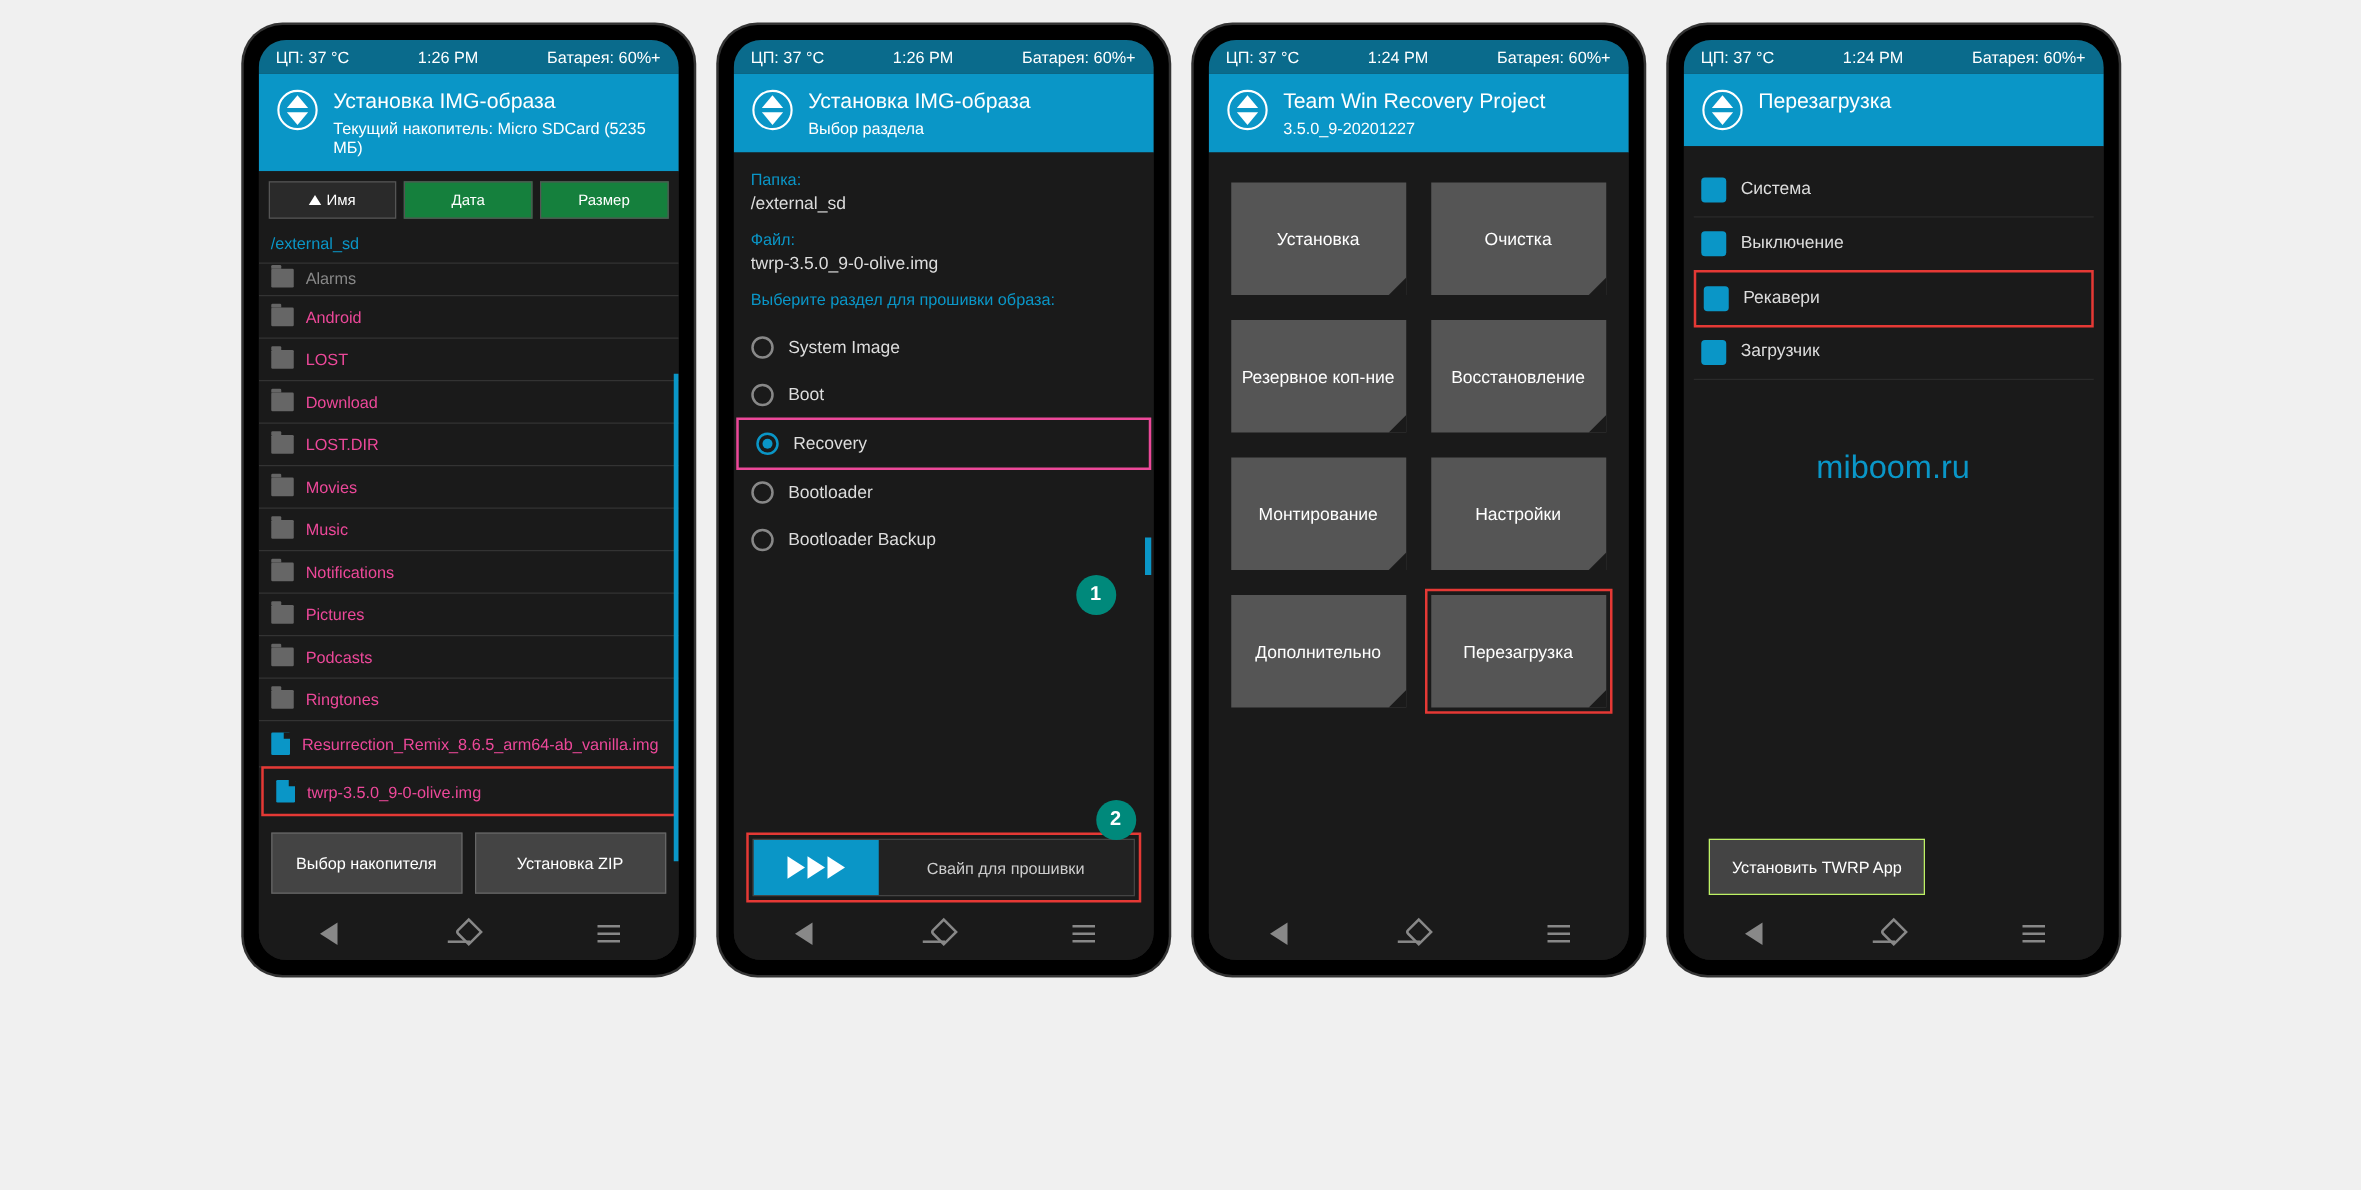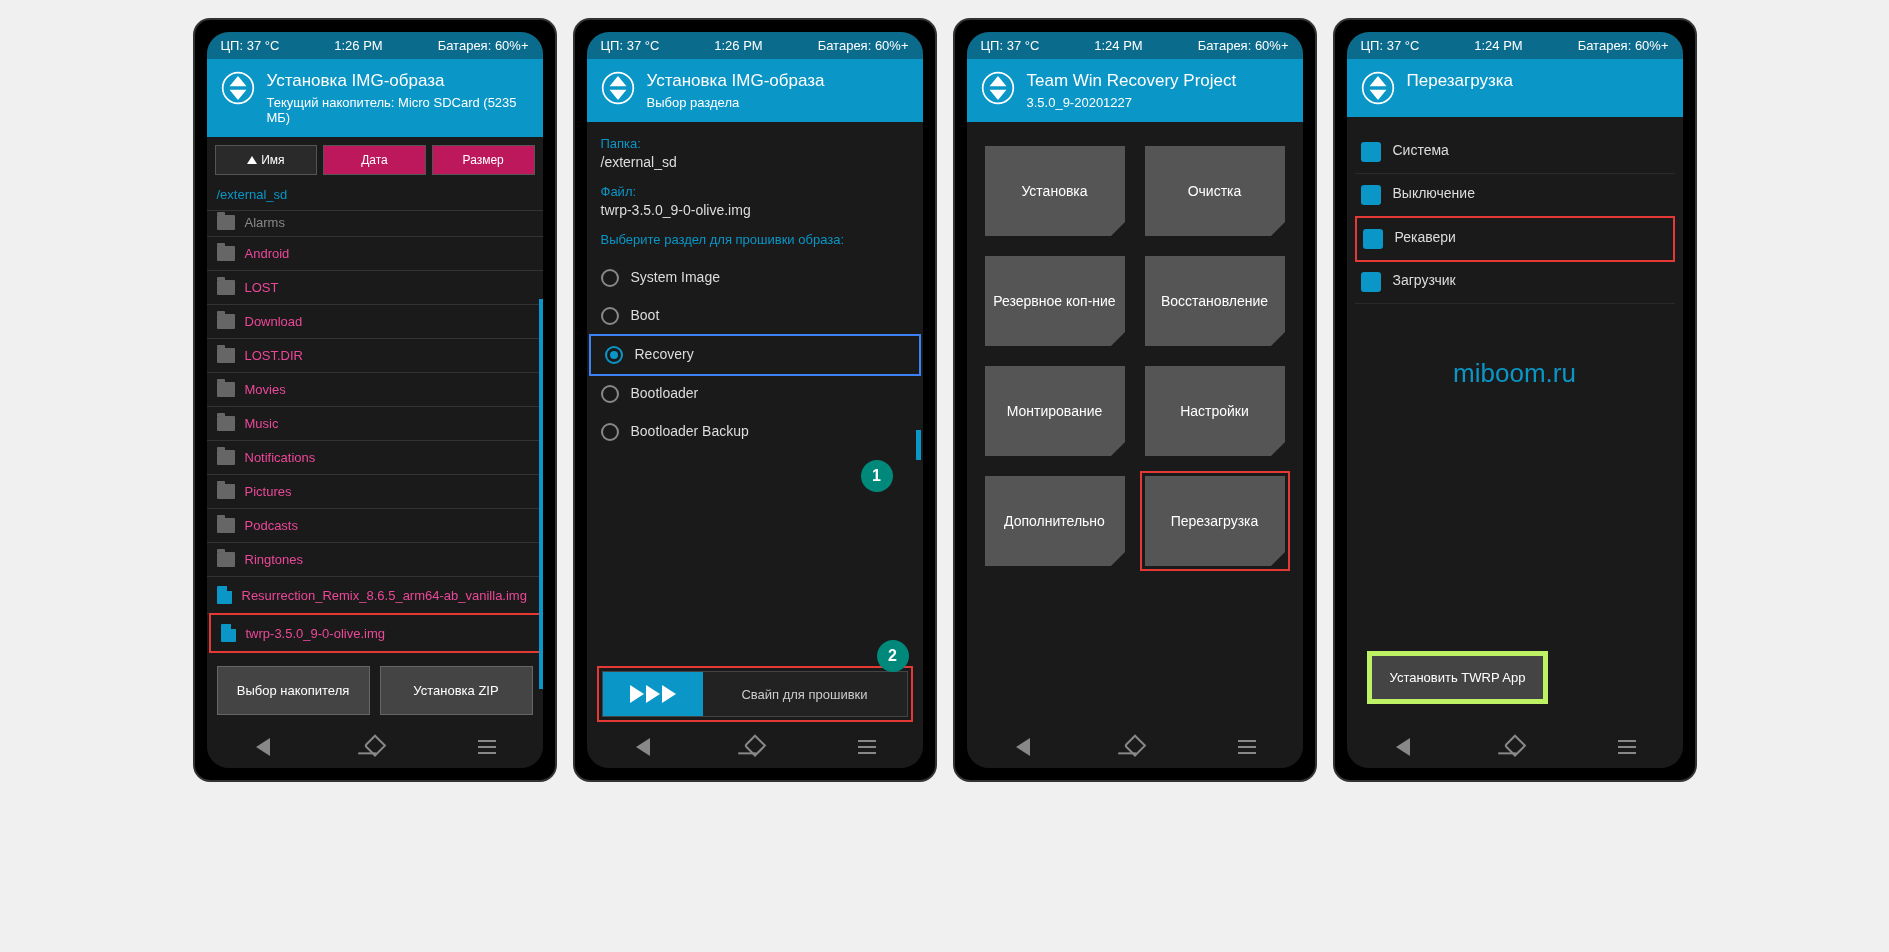--- a/index.html
+++ b/index.html
@@ -8,21 +8,21 @@
     font-family: Arial, sans-serif;
     display: flex;
     justify-content: center;
     gap: 20px;
     padding: 20px;
   }
   .phone {
     width: 360px;
     height: 760px;
     background: #000;
-    border-radius: 15px;
+    border-radius: 31px;
     padding: 12px;
     position: relative;
     box-shadow: 0 0 0 2px #333;
   }
   .screen {
     width: 100%;
     height: 100%;
     background: #1a1a1a;
     border-radius: 22px;
     overflow: hidden;
@@ -54,21 +54,21 @@
   .header .logo svg { width: 100%; height: 100%; }
   .header-text { display: flex; flex-direction: column; }
   .header-title { font-size: 17px; margin-bottom: 4px; }
   .header-subtitle { font-size: 13px; }
   .content { flex: 1; overflow: hidden; background: #1a1a1a; color: #fff; position: relative; }
 
   
   .sort-row { display: flex; gap: 6px; padding: 8px; }
   .sort-btn {
     flex: 1;
-    background: #be185d;
+    background: #15803d;
     border: 1px solid #555;
     color: #fff;
     padding: 7px 4px;
     font-size: 12px;
     display: flex;
     align-items: center;
     justify-content: center;
     gap: 4px;
   }
   .sort-btn.active { background: #2a2a2a; }
@@ -109,21 +109,21 @@
   .radio-list { }
   .radio-row {
     display: flex;
     align-items: flex-start;
     gap: 12px;
     padding: 10px 14px;
     font-size: 14px;
     color: #ddd;
     position: relative;
   }
-  .radio-row.highlighted { border: 2px solid #3b82f6; margin: -1px 2px; }
+  .radio-row.highlighted { border: 2px solid #ec4899; margin: -1px 2px; }
   .radio { width: 18px; height: 18px; border: 2px solid #888; border-radius: 50%; position: relative; flex-shrink: 0; }
   .radio.checked { border-color: #0a96c7; }
   .radio.checked::after { content: ''; position: absolute; top: 3px; left: 3px; width: 8px; height: 8px; background: #0a96c7; border-radius: 50%; }
   .scrollbar-radio { position: absolute; right: 2px; top: 308px; width: 5px; height: 30px; background: #0a96c7; }
   .callout {
     position: absolute;
     width: 32px;
     height: 32px;
     background: #00897b;
     border-radius: 50%;
@@ -206,24 +206,24 @@
   .check-row.highlighted { border: 2px solid #e53935; margin: -1px 0; border-bottom: 2px solid #e53935; }
   .checkbox { width: 20px; height: 20px; background: #0a96c7; border-radius: 3px; flex-shrink: 0; }
   .watermark {
     color: #0a96c7;
     font-size: 26px;
     text-align: center;
     margin-top: 40px;
   }
   .install-app-btn {
     position: absolute;
-    bottom: 64px;
+    bottom: 52px;
     left: 20px;
     background: #444;
-    border: 5px solid #bef264;
+    border: 1px solid #bef264;
     color: #fff;
     padding: 14px 18px;
     font-size: 13px;
   }
 
   
   .nav-bar {
     position: absolute;
     bottom: 0;
     left: 0;

